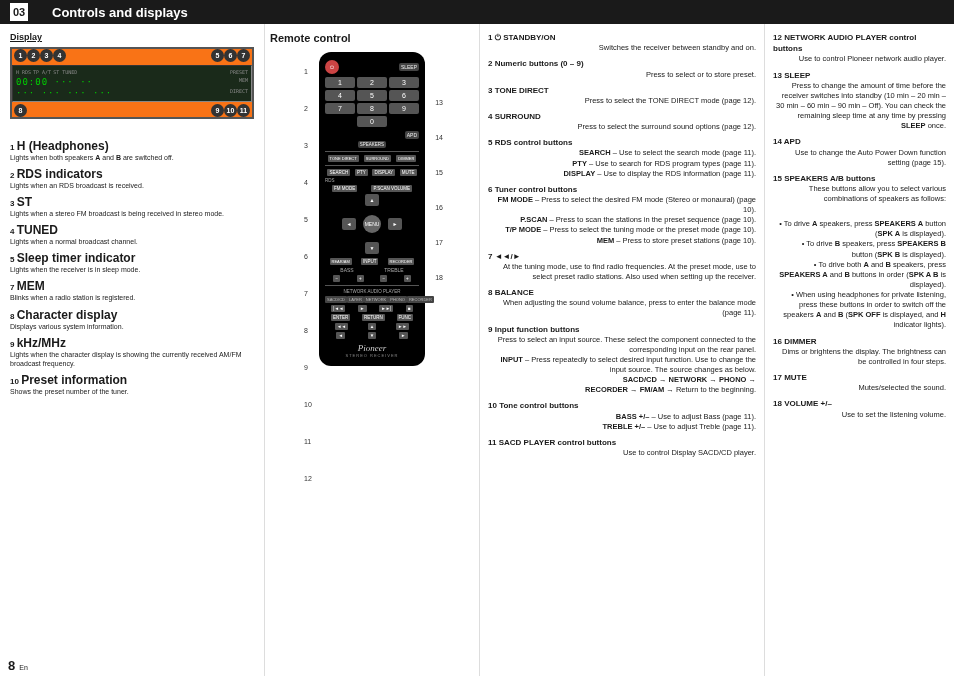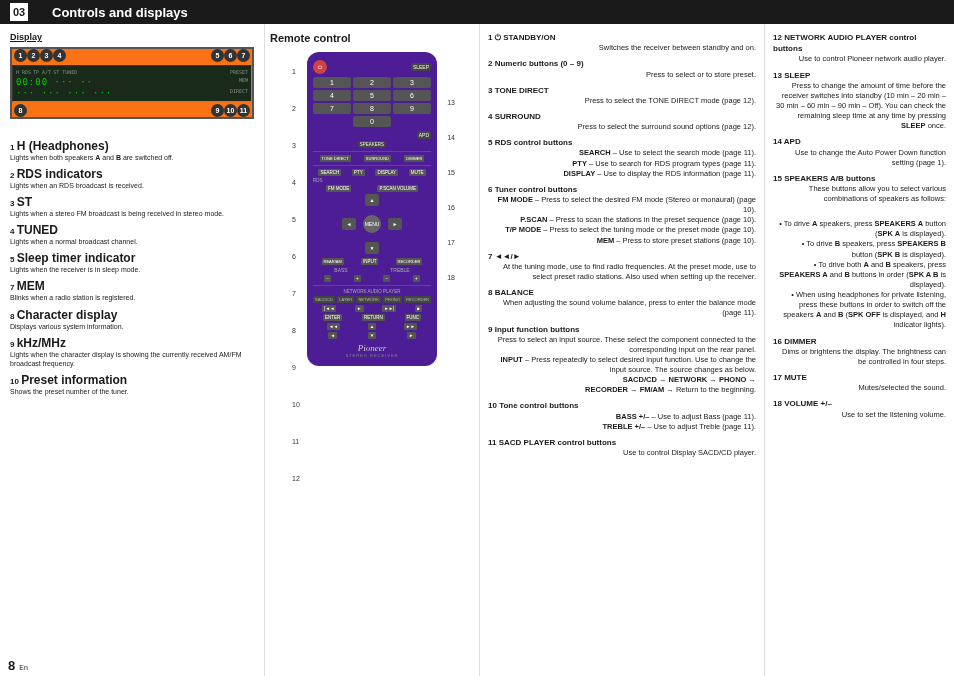--- a/index.html
+++ b/index.html
@@ -92,22 +92,22 @@
     .remote-title {
       font-size: 11px;
       font-weight: bold;
       margin-bottom: 8px;
     }
     .remote-wrap {
       display: flex;
       justify-content: center;
     }
     .remote {
-      width: 130px;
-      background: #4c1d95;
+      width: 106px;
+      background: #000000;
       border-radius: 12px;
       padding: 8px 6px;
       color: white;
       position: relative;
     }
     .r-btn {
       background: #444;
       border-radius: 2px;
       font-size: 5px;
       padding: 1px 2px;
@@ -604,21 +604,21 @@
       <div class="r-item">
         <div class="r-item-title"><span class="r-item-num">12 </span>NETWORK AUDIO PLAYER control buttons</div>
         <div class="r-item-text">Use to control Pioneer network audio player.</div>
       </div>
       <div class="r-item">
         <div class="r-item-title"><span class="r-item-num">13 </span>SLEEP</div>
         <div class="r-item-text">Press to change the amount of time before the receiver switches into standby (10 min – 20 min – 30 min – 60 min – 90 min – Off). You can check the remaining sleep time at any time by pressing <b>SLEEP</b> once.</div>
       </div>
       <div class="r-item">
         <div class="r-item-title"><span class="r-item-num">14 </span>APD</div>
-        <div class="r-item-text">Use to change the Auto Power Down function setting (page 1).</div>
+        <div class="r-item-text">Use to change the Auto Power Down function setting (page 15).</div>
       </div>
       <div class="r-item">
         <div class="r-item-title"><span class="r-item-num">15 </span>SPEAKERS A/B buttons</div>
         <div class="r-item-text">These buttons allow you to select various combinations of speakers as follows:
           <div style="padding-left:6px;margin-top:15px;">
             • To drive <b>A</b> speakers, press <b>SPEAKERS A</b> button (<b>SPK A</b> is displayed).<br>
             • To drive <b>B</b> speakers, press <b>SPEAKERS B</b> button (<b>SPK B</b> is displayed).<br>
             • To drive both <b>A</b> and <b>B</b> speakers, press <b>SPEAKERS A</b> and <b>B</b> buttons in order (<b>SPK A B</b> is displayed).<br>
             • When using headphones for private listening, press these buttons in order to switch off the speakers <b>A</b> and <b>B</b> (<b>SPK OFF</b> is displayed, and <b>H</b> indicator lights).
           </div>

